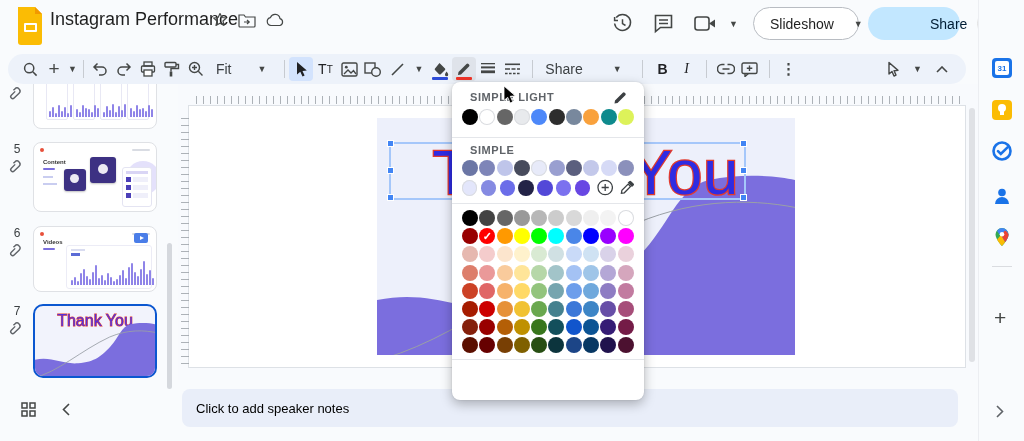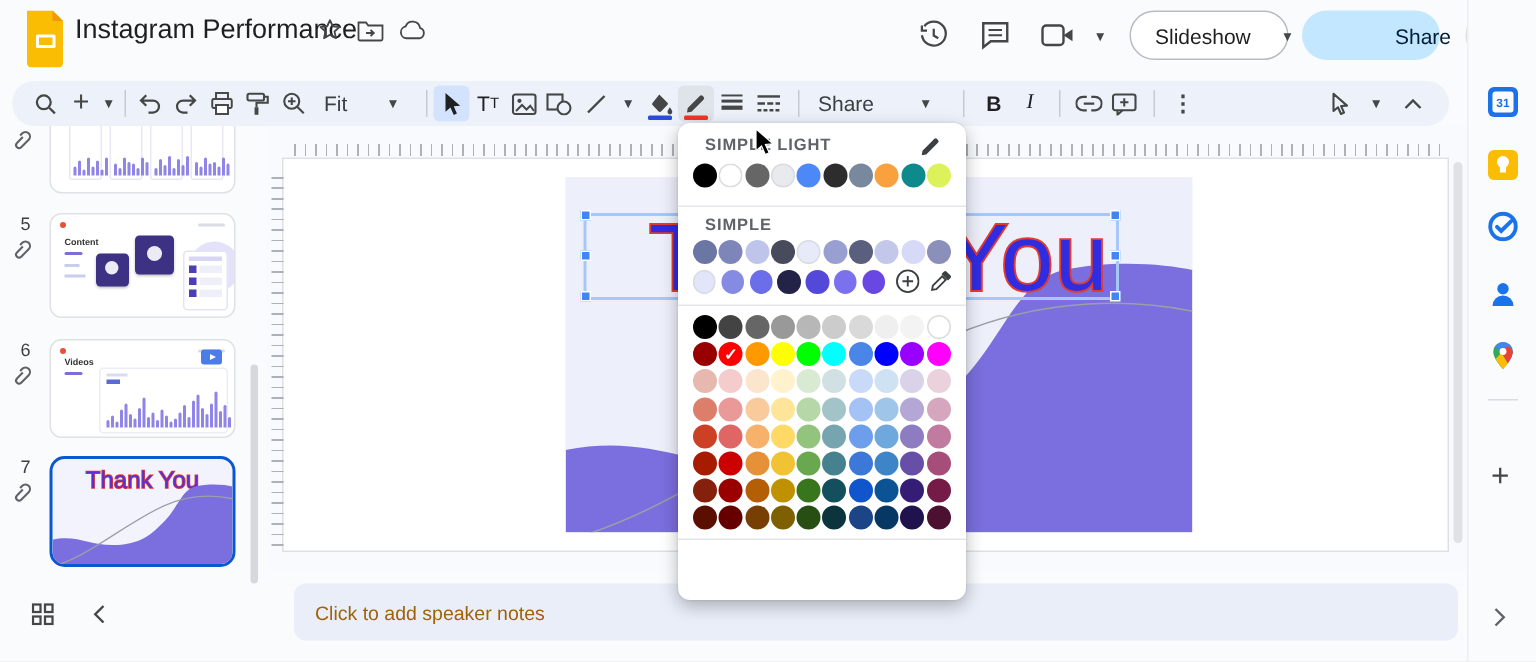--- a/index.html
+++ b/index.html
@@ -68,22 +68,22 @@
             background:repeating-linear-gradient(0deg,#9aa0a6 0 1px,transparent 1px 7px); opacity:.8; }
   .slide { left:377px; top:118px; width:418px; height:237px; background:#edf0fb; overflow:hidden; }
   .slide-text { position:absolute; left:2px; top:18px; width:414px; text-align:center;
                 font-size:63px; letter-spacing:1px; color:#2f2ce2;
                 -webkit-text-stroke:2.5px #e23b2e; paint-order:stroke fill; white-space:nowrap; }
   .sel-box { left:389px; top:142px; width:357px; height:58px; border:2px solid #a5c7fa; }
   .handle { position:absolute; width:7px; height:7px; background:#4285f4; border:1px solid #fff; }
   .cv-scroll { left:969px; top:108px; width:6px; height:254px; background:#dfe1e5; border-radius:3px; }
 
   
-  .notes { left:196px; top:389px; width:776px; height:38px; background:#e9eef9; border-radius:8px;
-           display:flex; align-items:center; padding-left:14px; font-size:13px; color:#a16207; }
+  .notes { left:182px; top:389px; width:776px; height:38px; background:#e9eef9; border-radius:8px;
+           display:flex; align-items:center; padding-left:14px; font-size:13px; color:#000000; }
   .filmstrip-ctl { top:402px; color:#444746; }
 
   
   .rpanel { left:978px; top:0; width:46px; height:441px; border-left:1px solid #eceef2; background:#f9fbfd; }
   .rp-icon { position:absolute; left:13px; width:20px; height:20px; }
   .rp-sep { position:absolute; left:13px; width:20px; height:1px; background:#dadce0; }
   .plus { position:absolute; left:12px; font-size:21px; color:#444746; font-weight:400; }
   .rp-chev { position:absolute; left:17px; font-size:13px; color:#5f6368; }
 
   

